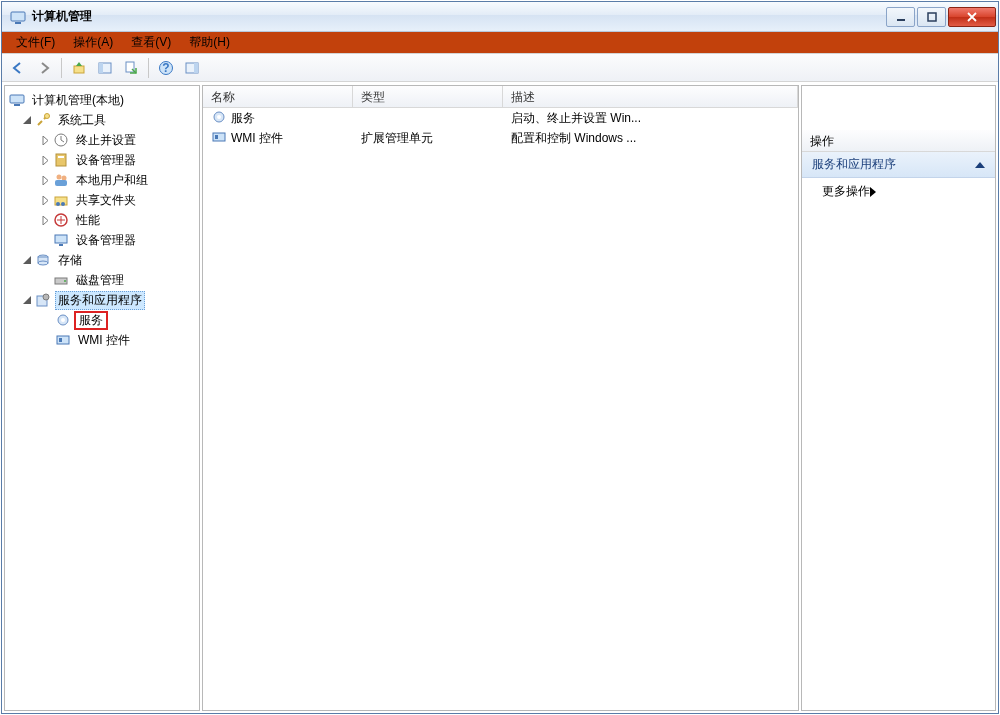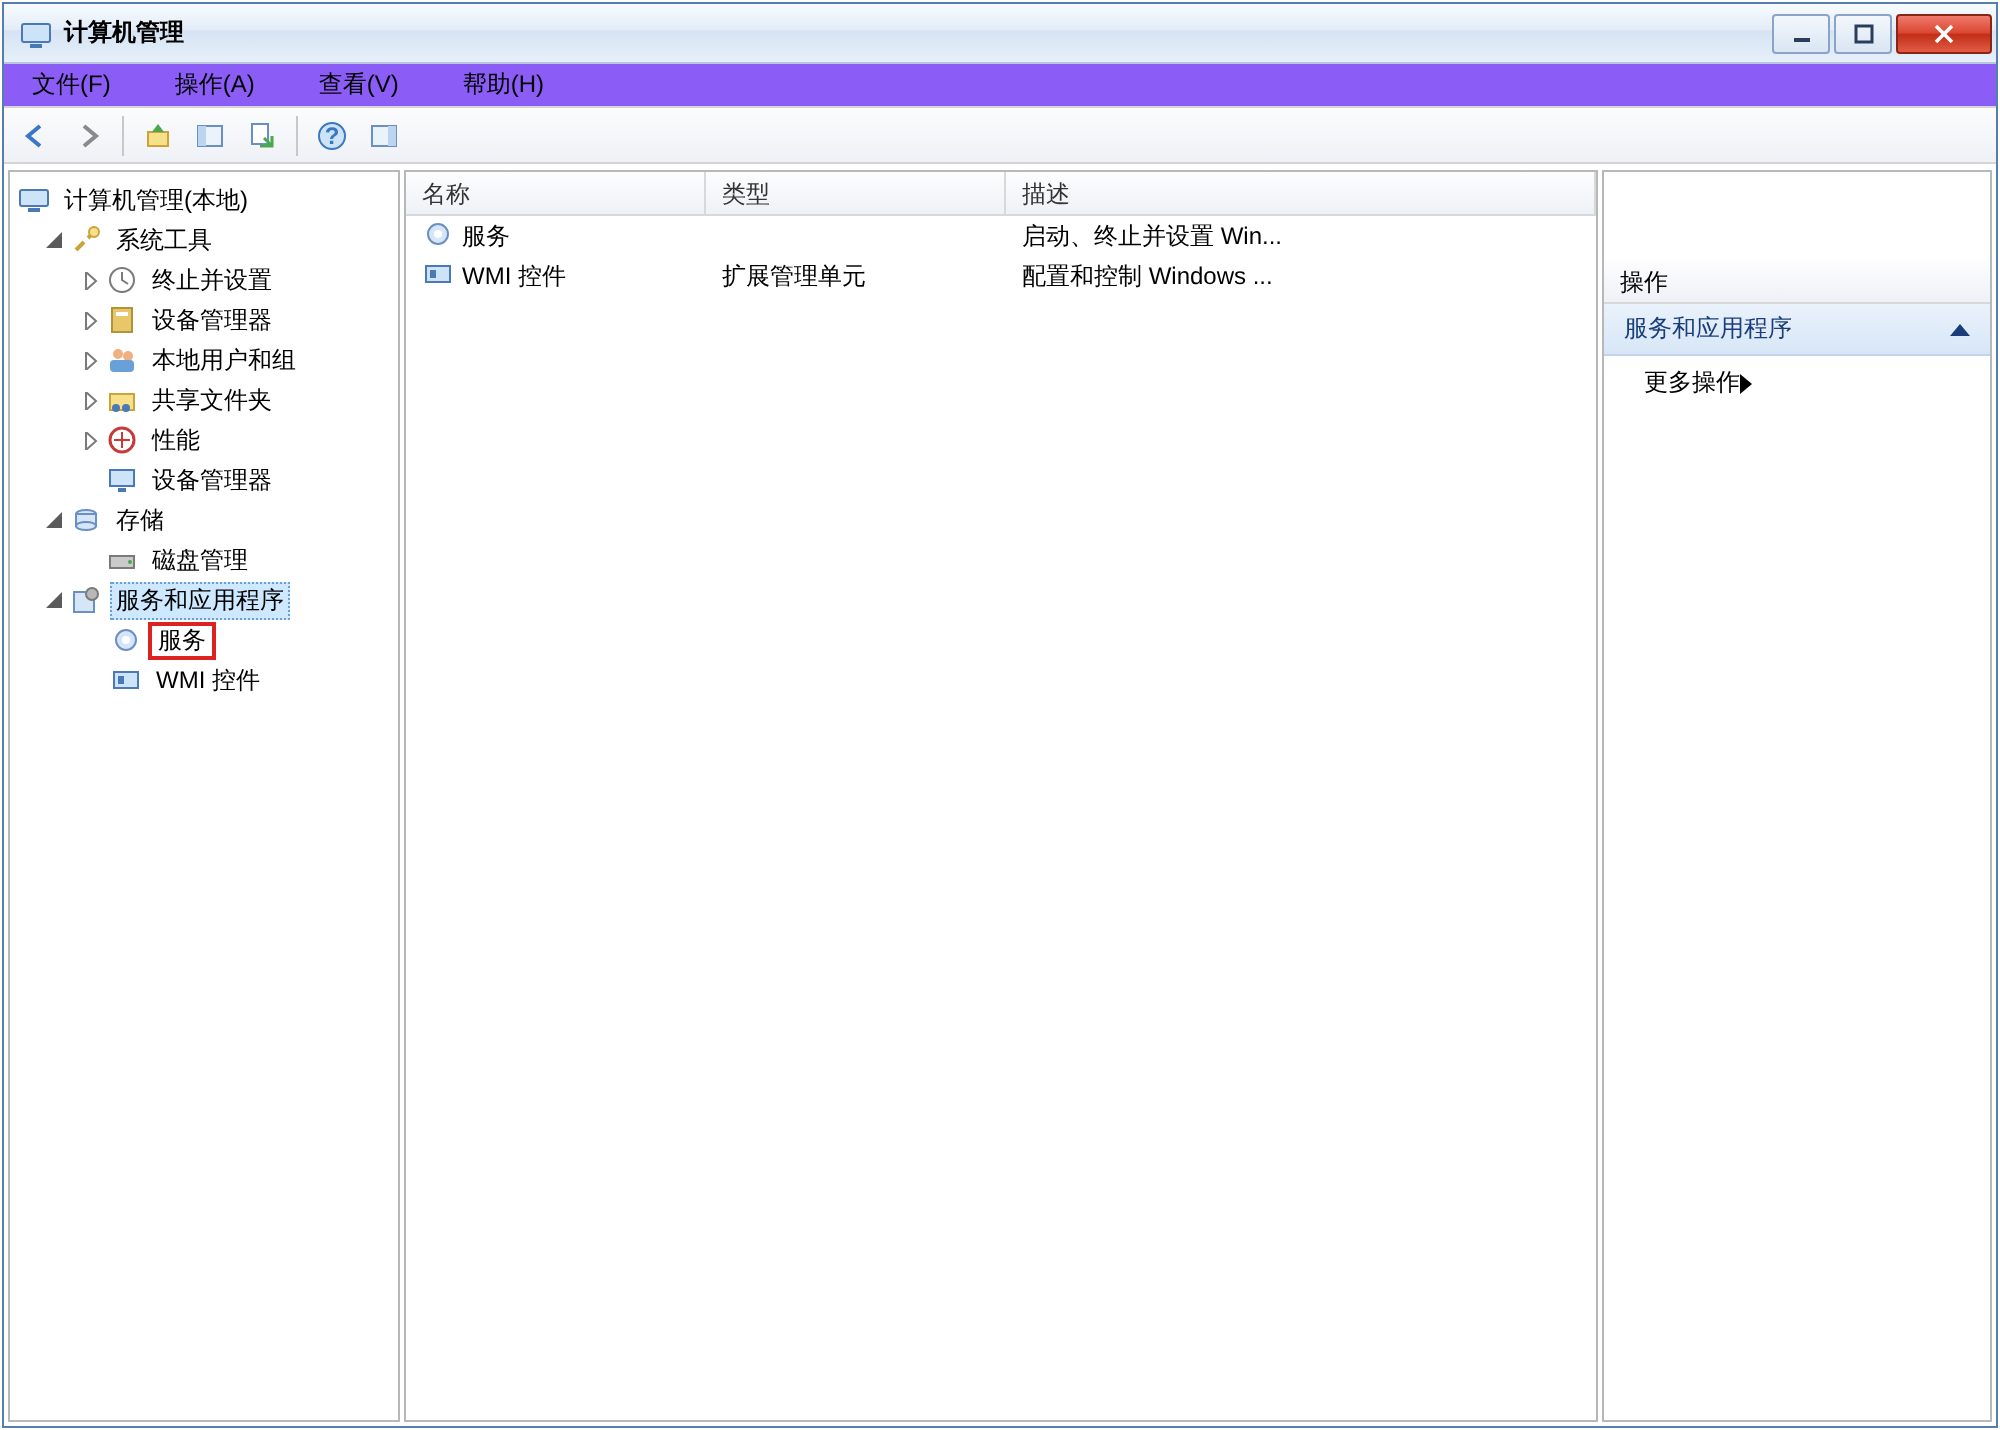--- a/index.html
+++ b/index.html
@@ -5,21 +5,21 @@
     * { box-sizing: border-box; margin: 0; padding: 0; font-family: "Microsoft YaHei", "SimSun", Tahoma, sans-serif; font-size: 12px; }
     body { background: #fff; width: 1000px; height: 715px; overflow: hidden; }
     .window { border: 1px solid #5a7ca8; width: 998px; height: 713px; margin: 1px; display: flex; flex-direction: column; background: #fff; }
     .titlebar { height: 30px; background: linear-gradient(to bottom, #f7fbff 0%, #e3ecf7 45%, #d6e3f3 46%, #e7f0fa 100%); display: flex; align-items: center; padding: 0 2px 0 8px; border-bottom: 1px solid #b8c7db; font-weight: bold; }
     .titlebar .app-icon { width: 16px; height: 16px; margin-right: 6px; }
     .titlebar .title-text { flex: 1; color: #000; }
     .winbtn-group { display: flex; gap: 2px; }
     .winbtn { width: 29px; height: 20px; border: 1px solid #8aa4c8; border-radius: 2px; display: flex; align-items: center; justify-content: center; background: linear-gradient(to bottom,#f3f7fc,#dae6f3); cursor: default; }
     .winbtn.close { width: 48px; background: linear-gradient(to bottom,#f07a6e,#d9462f 48%,#c02d16 50%,#e25b45); border-color: #8a2414; }
     .winbtn svg { display: block; }
-    .menubar { height: 22px; display: flex; align-items: center; padding: 0 6px; gap: 16px; border-bottom: 1px solid #d4d4d4; background: #8b5cf6; }
+    .menubar { height: 22px; display: flex; align-items: center; padding: 0 6px; gap: 2px; border-bottom: 1px solid #d4d4d4; background: #c2410c; }
     .menubar .menu-item { padding: 2px 8px; color: #000; }
     .toolbar { height: 28px; display: flex; align-items: center; padding: 0 4px; gap: 2px; border-bottom: 1px solid #d4d4d4; background: linear-gradient(to bottom,#fcfcfd,#eef1f6); }
     .toolbar .tb-btn { width: 24px; height: 24px; display: flex; align-items: center; justify-content: center; border: 1px solid transparent; border-radius: 2px; }
     .toolbar .sep { width: 1px; height: 20px; background: #c8c8c8; margin: 0 3px; }
     .main { flex: 1; display: flex; border-top: 1px solid #fff; min-height: 0; }
     .col { border: 1px solid #b8b8b8; background: #fff; display: flex; flex-direction: column; }
     .left-col { width: 196px; margin: 2px 1px 2px 2px; }
     .center-col { flex: 1; margin: 2px 1px; }
     .right-col { width: 195px; margin: 2px 2px 2px 1px; }
     

